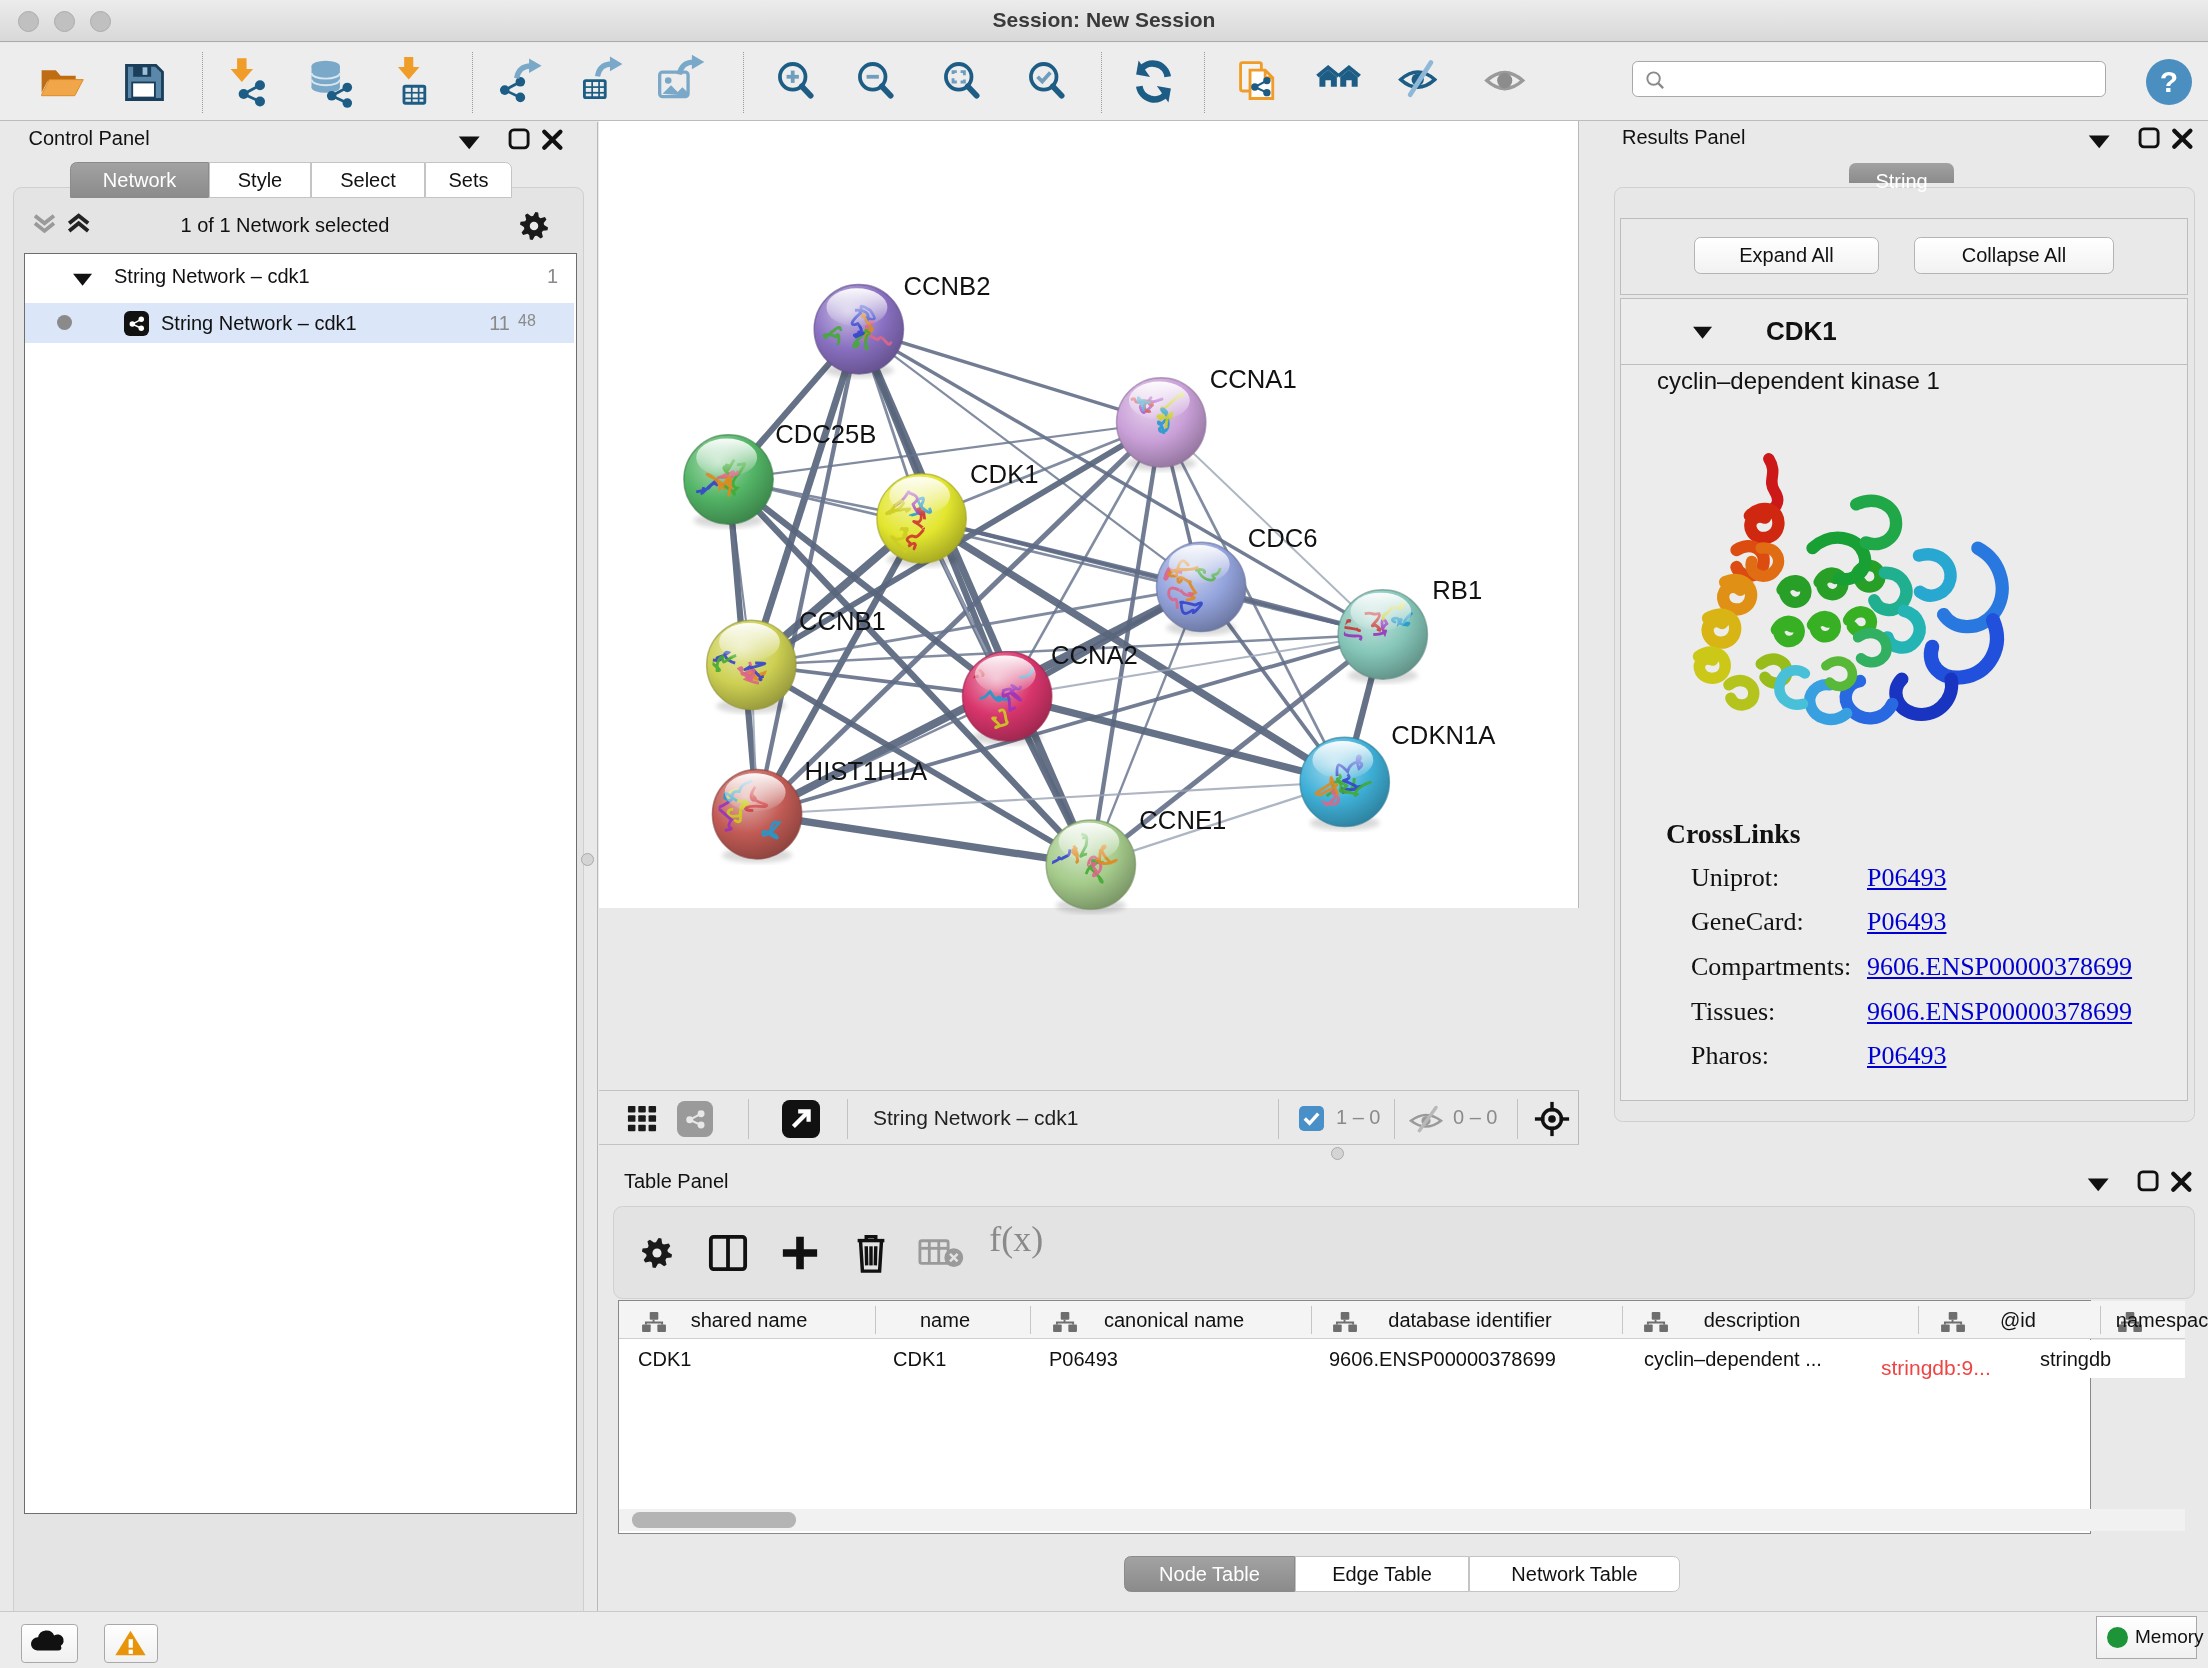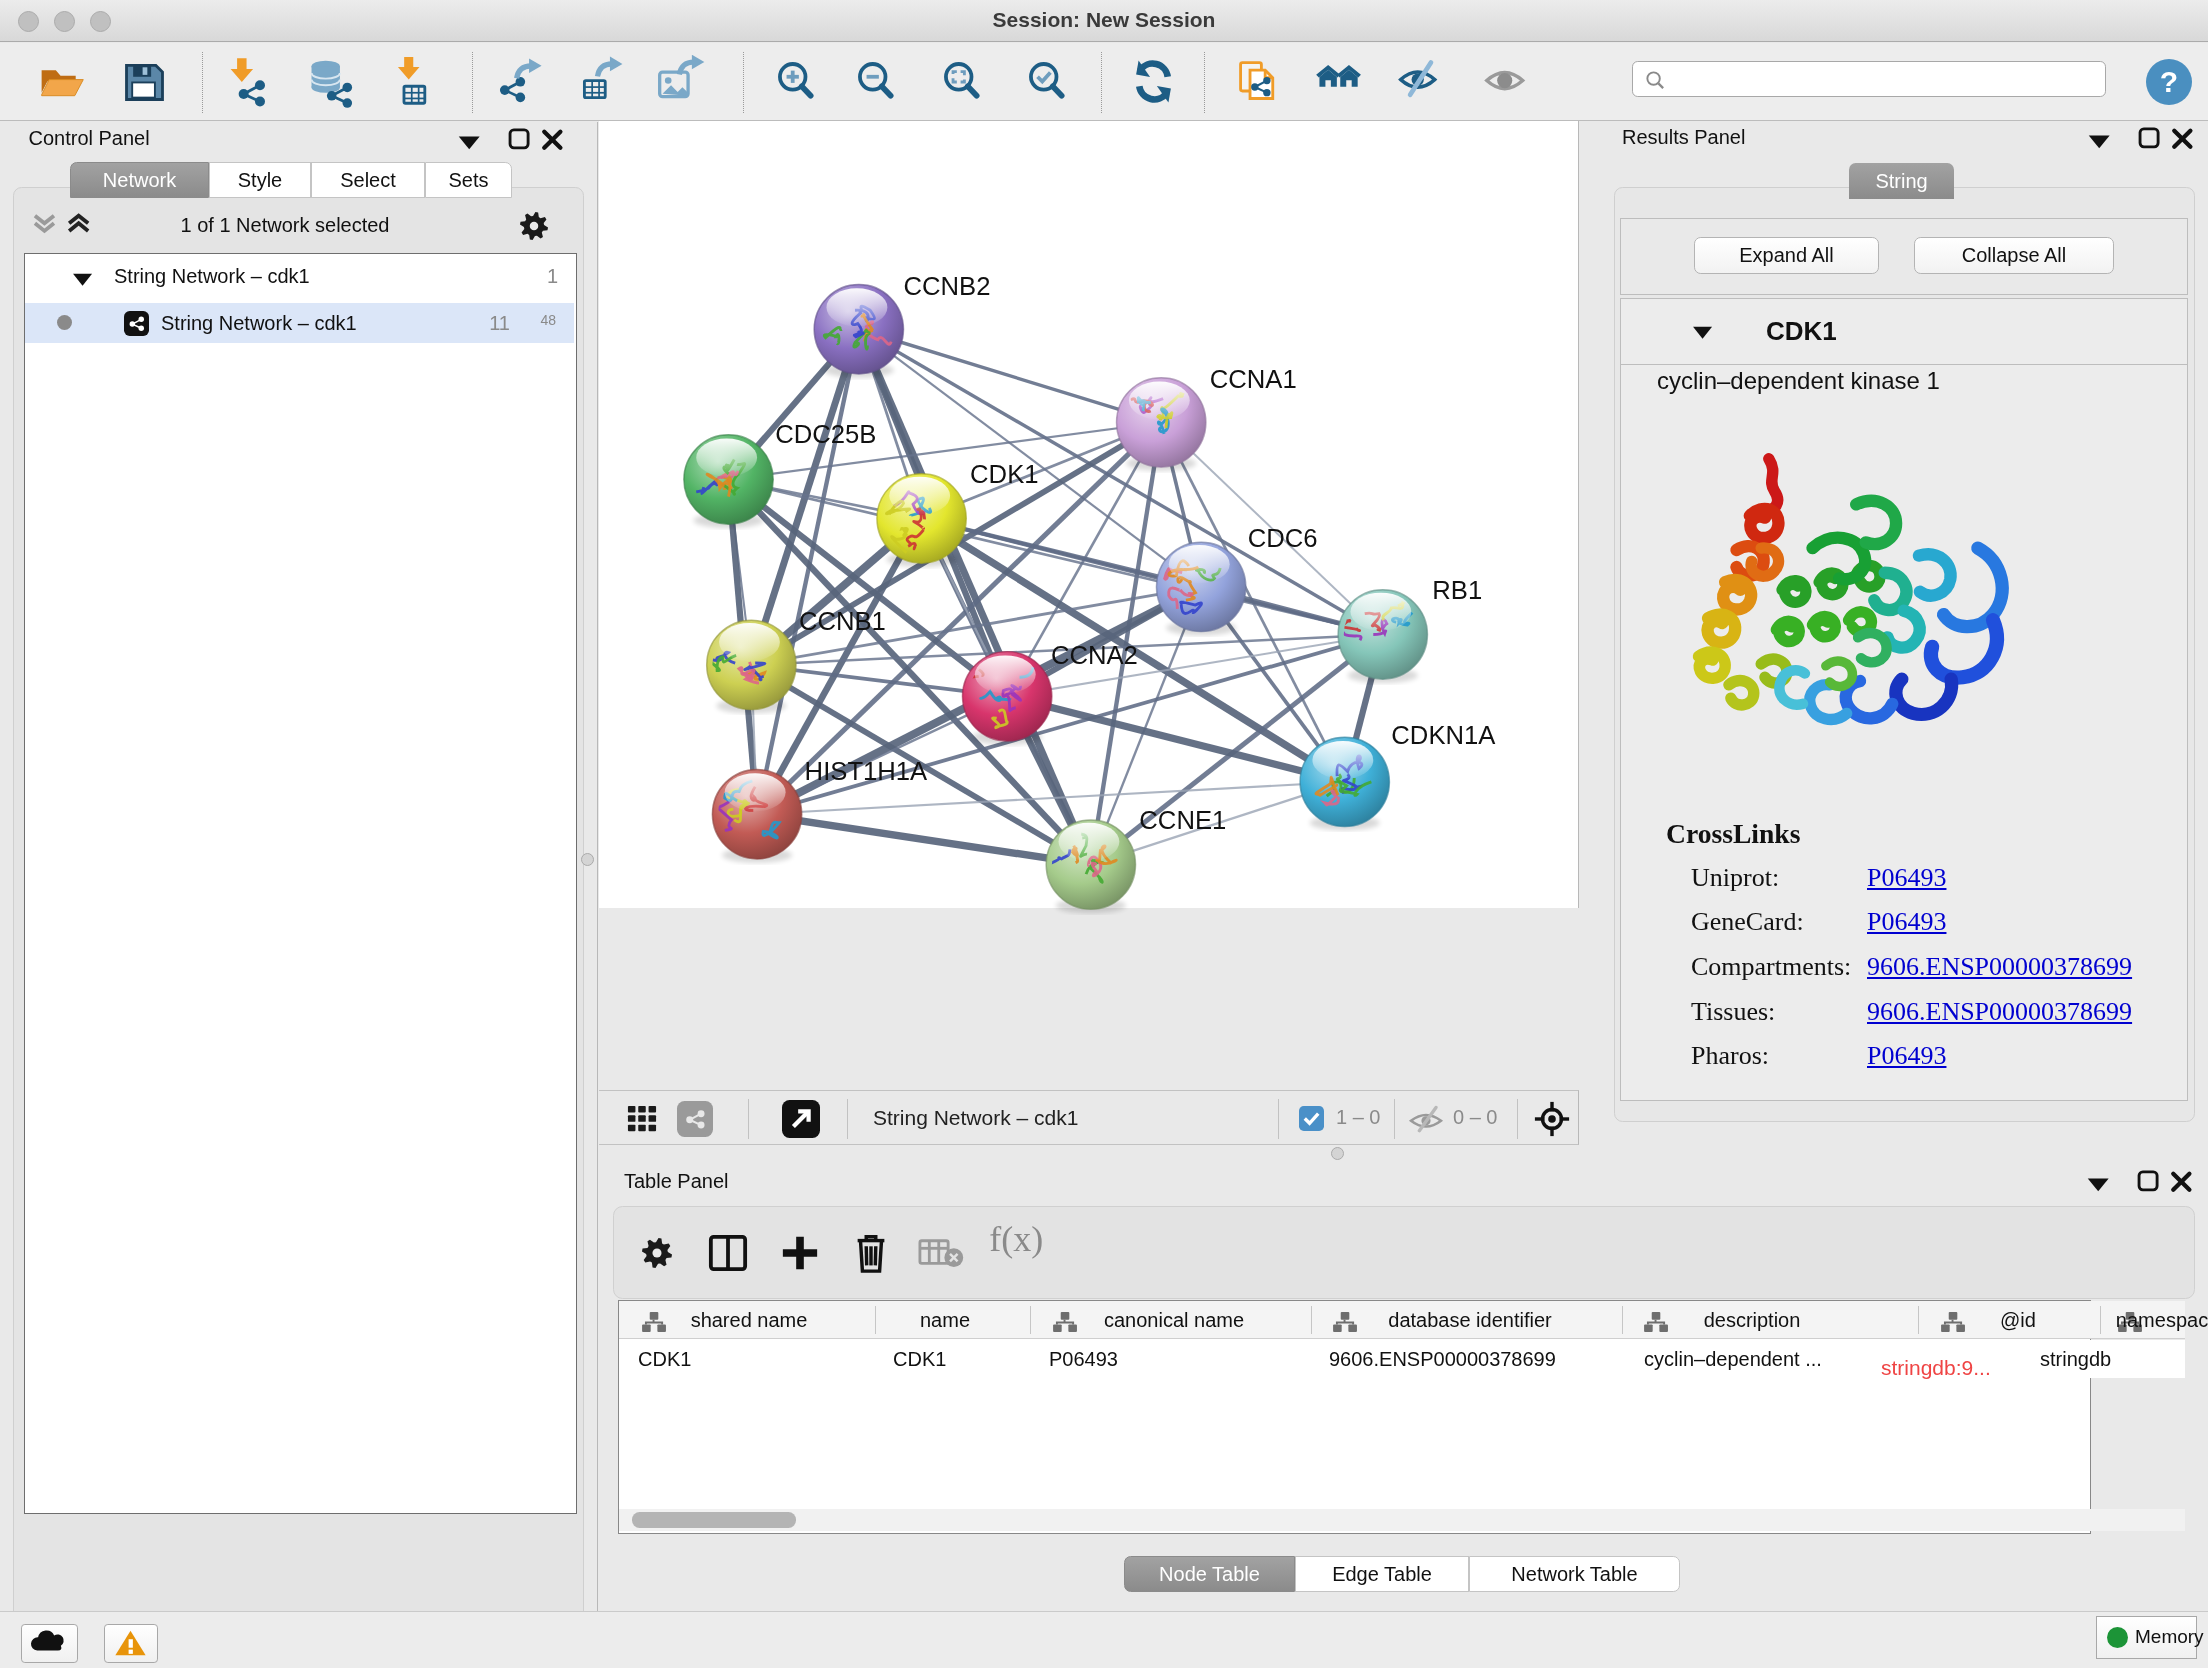--- a/index.html
+++ b/index.html
@@ -222,21 +222,21 @@
               <g stroke="#fff" stroke-width="1.612" fill="#fff">
                 <line x1="17.96" y1="8.66" x2="8.66" y2="13.62"></line>
                 <line x1="17.96" y1="17.96" x2="8.66" y2="13.62"></line>
                 <circle cx="17.96" cy="8.66" r="2.852" stroke="none"></circle>
                 <circle cx="8.66" cy="13.62" r="2.852" stroke="none"></circle>
                 <circle cx="17.96" cy="17.96" r="2.852" stroke="none"></circle>
               </g>
             </svg></div>
       <div class="abs" style="left:136px;top:8.6px;font-size:20px;color:#111">String Network – cdk1</div>
       <div class="abs" style="left:447px;top:8.6px;width:38px;text-align:right;font-size:20px;color:#8a8a8a">11</div>
-      <div class="abs" style="left:493px;top:8.6px;width:38px;text-align:right;font-size:14px;color:#8a8a8a">48</div>
+      <div class="abs" style="left:493px;top:8.6px;width:38px;text-align:left;font-size:16px;color:#8a8a8a">48</div>
     </div>
   </div>
 </div>
 <div class="abs" style="left:599px;top:121px;width:980px;height:787px;background:#fff;border-right:1px solid #b8b8b8">
 <svg width="978" height="969" viewBox="0 0 1028 1019" style="position:absolute;left:0;top:0">
         <line x1="273" y1="219" x2="591" y2="317" stroke="#5e6b85" stroke-width="3.6" stroke-opacity="0.88"></line>
 <line x1="273" y1="219" x2="136" y2="377" stroke="#58657c" stroke-width="6.6" stroke-opacity="0.92"></line>
 <line x1="273" y1="219" x2="339" y2="418" stroke="#66738c" stroke-width="2.9" stroke-opacity="0.82"></line>
 <line x1="273" y1="219" x2="633" y2="490" stroke="#66738c" stroke-width="2.3" stroke-opacity="0.82"></line>
 <line x1="273" y1="219" x2="824" y2="540" stroke="#5e6b85" stroke-width="3.6" stroke-opacity="0.88"></line>
@@ -583,21 +583,21 @@
   <div class="abs" style="left:42px;top:4.8px;font-size:20px;color:#111">Results Panel</div>
   <svg style="position:absolute;left:499px;top:3.8px" width="124" height="28.5" viewBox="0 0 130 30">
         <polygon points="10,11 32,11 21.0,24.6" fill="#111"></polygon>
         <rect x="64" y="4" width="19" height="19" rx="4" fill="none" stroke="#111" stroke-width="3"></rect>
         <g stroke="#111" stroke-width="4.5" stroke-linecap="round">
           <line x1="100" y1="6" x2="117" y2="23"></line>
           <line x1="117" y1="6" x2="100" y2="23"></line>
         </g>
       </svg>
   <div class="abs" style="left:34px;top:66px;width:581px;height:935px;background:#e7e7e7;border:1px solid #cfcfcf;border-radius:8.6px"></div>
-  <div class="abs" style="left:269px;top:42px;width:105px;height:36px;background:linear-gradient(#a2a2a2,#8b8b8b);
+  <div class="abs" style="left:269px;top:42px;width:105px;height:20px;background:linear-gradient(#a2a2a2,#8b8b8b);
        border-radius:6.7px 6.7px 0 0;color:#fff;font-size:20px;text-align:center;line-height:36px">String</div>
   <div class="abs" style="left:40px;top:97px;width:568px;height:77px;background:#e9e9e9;border:1px solid #bdbdbd"></div>
   <div class="btn" style="left:114px;top:116px;width:185px;height:37px;line-height:35px">Expand All</div>
   <div class="btn" style="left:334px;top:116px;width:200px;height:37px;line-height:35px">Collapse All</div>
   <div class="abs" style="left:40px;top:177px;width:568px;height:803px;background:#ececec;border:1px solid #bdbdbd">
     <div class="abs" style="left:0;top:0;width:566px;height:66px;border-bottom:1px solid #bdbdbd">
       <svg class="abs" style="left:70px;top:25px" width="25" height="19" viewBox="0 0 26 20">
             <polygon points="2,3 22,3 12.0,15.4" fill="#111"></polygon>
           </svg>
       <div class="abs" style="left:145px;top:17px;font-size:26px;font-weight:bold;color:#111">CDK1</div>

